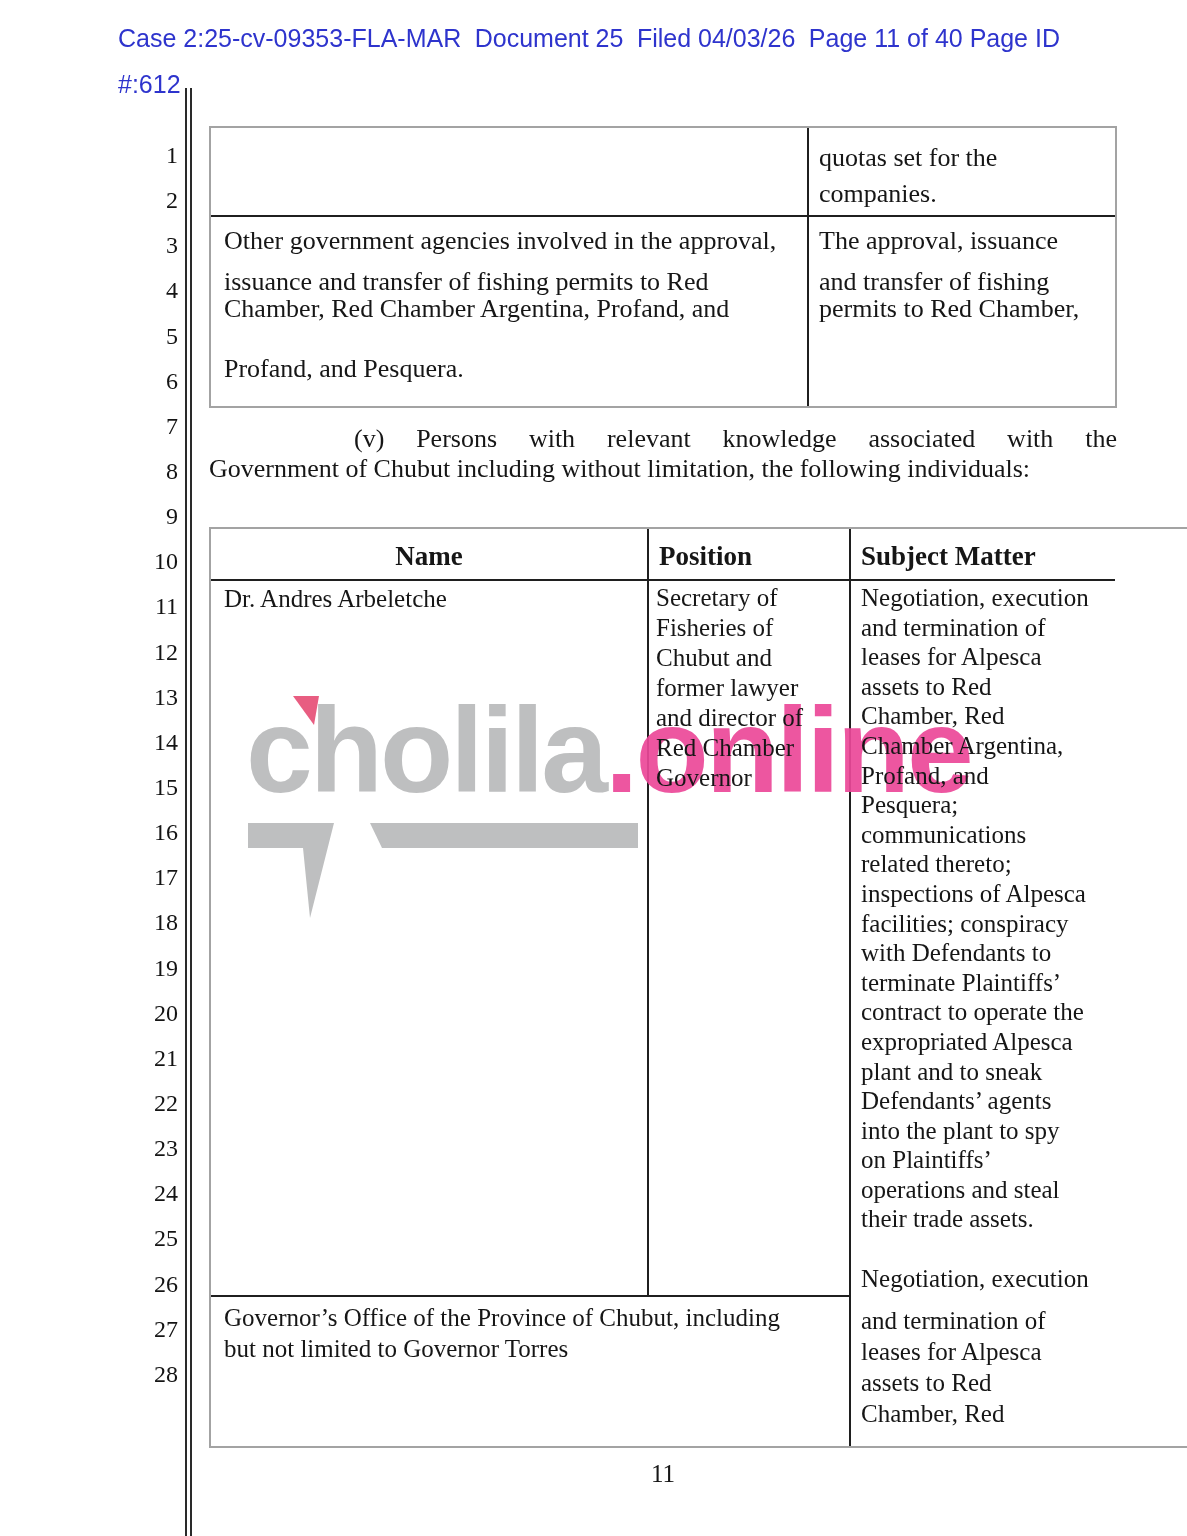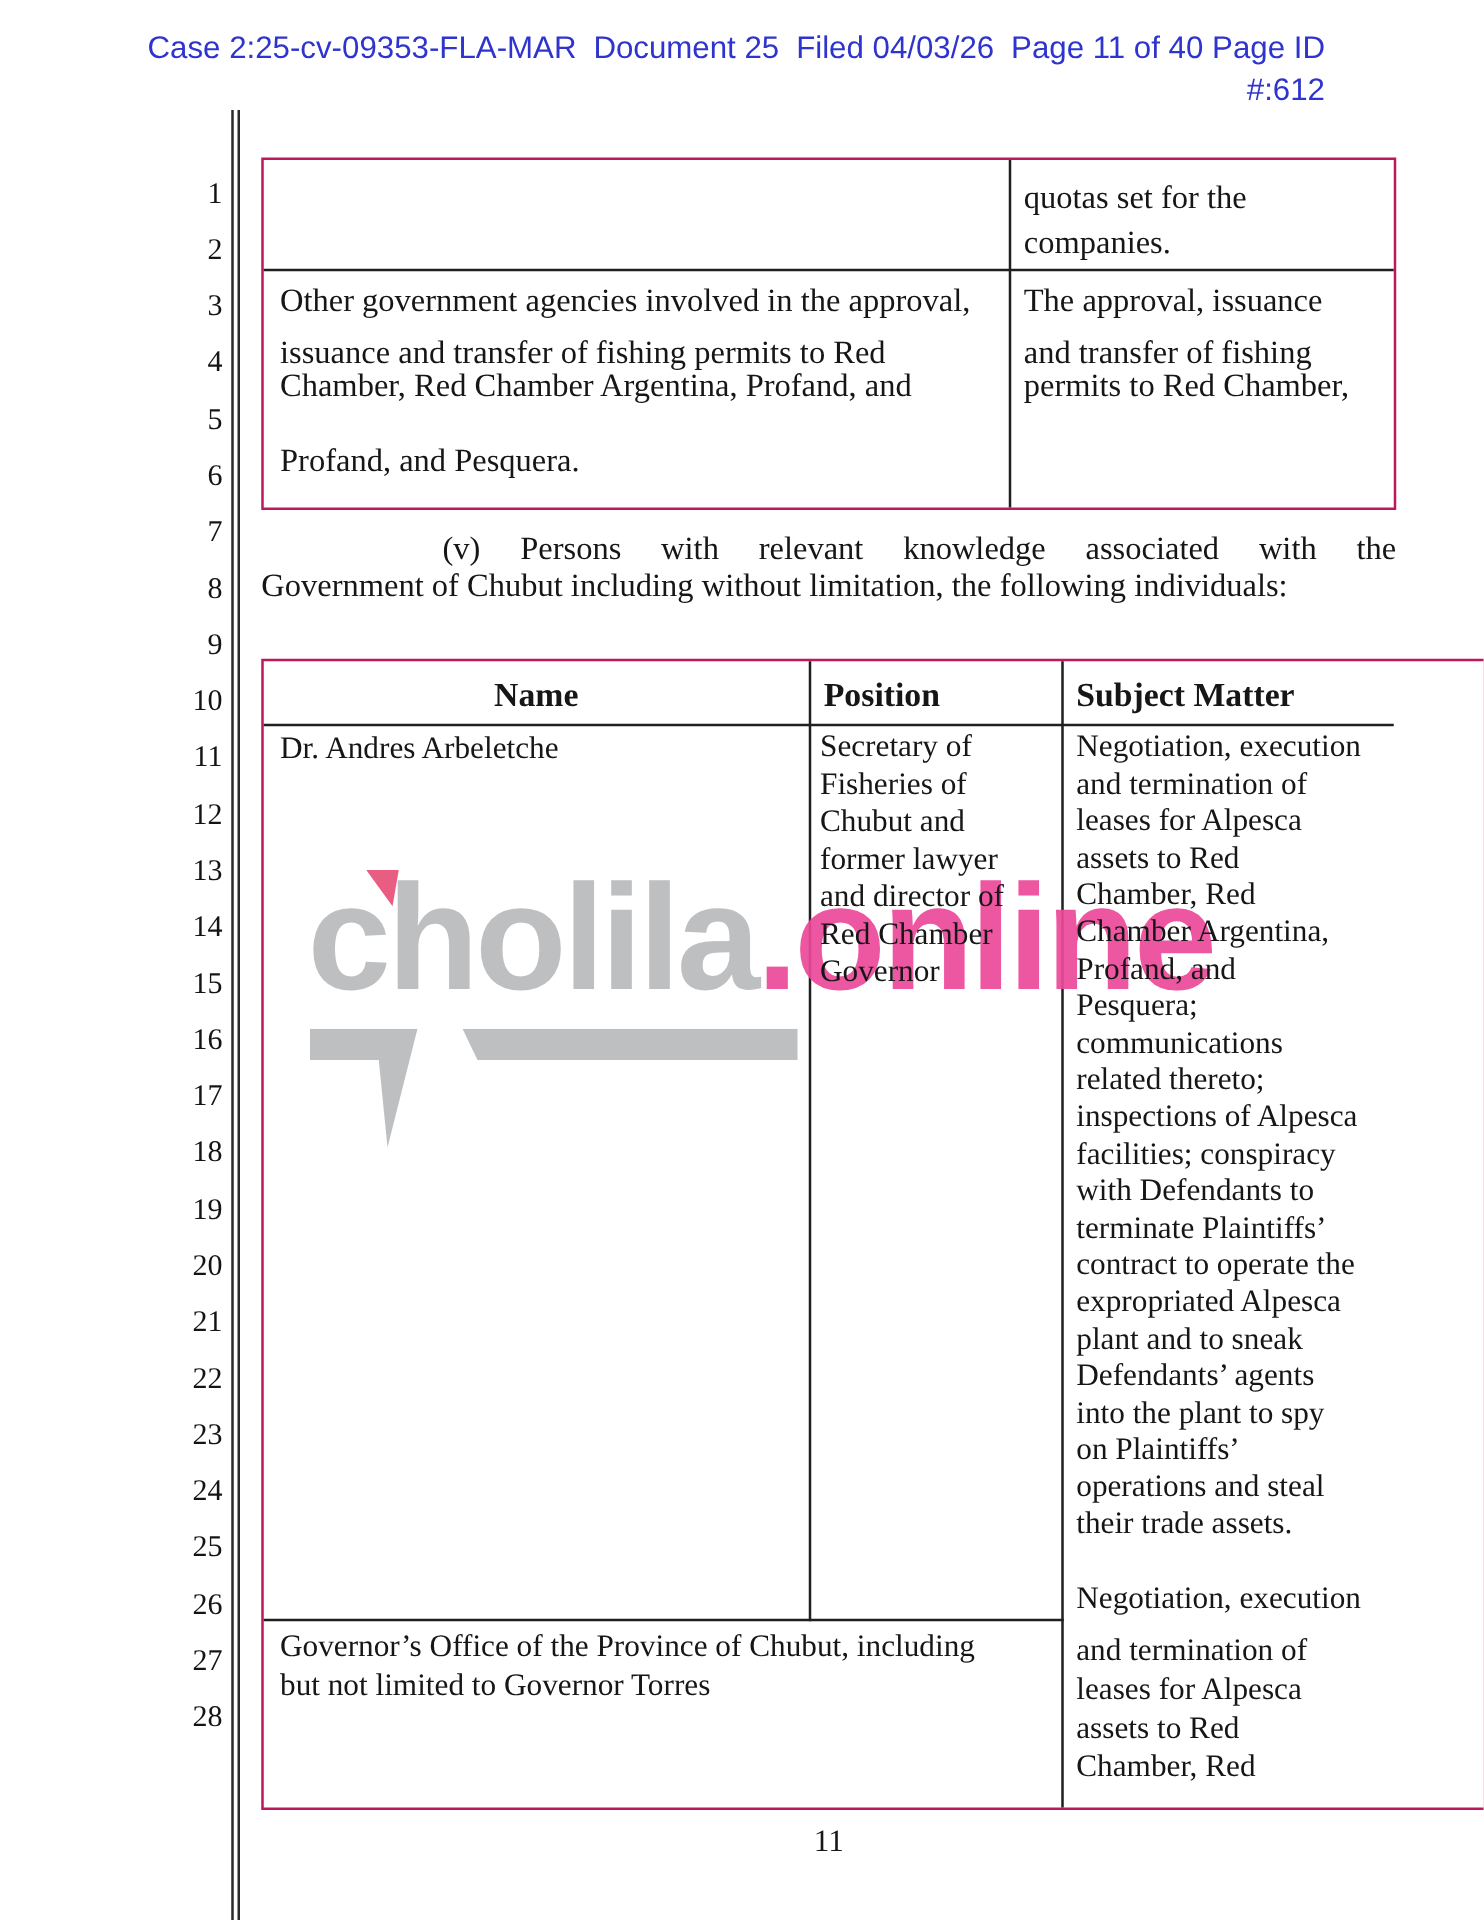--- a/index.html
+++ b/index.html
@@ -9,31 +9,31 @@
     font-family:"Liberation Serif","DejaVu Serif",serif; color:#161616;
     overflow:hidden;
   }
   
   .case-header {
     position:absolute; left:118px; top:24px; width:942px;
     font-family:"Liberation Sans","DejaVu Sans",sans-serif;
     font-size:25px; color:#2e34cd;
   }
   .case-header .l1 { display:flex; justify-content:space-between; }
-  .case-header .l2 { text-align:right; margin-top:5px; }
+  .case-header .l2 { text-align:left; margin-top:17px; }
   
   .vrule { position:absolute; top:88px; height:1448px; width:2px; background:#2a2a2a; }
   
   .linenums {
     position:absolute; left:140px; top:133px; width:38px; text-align:right;
     font-size:24px; color:#141414;
   }
   .linenums > div { height:45.15px; line-height:45.15px; }
   
-  .tbl { position:absolute; border:2px solid #be185d; background:transparent; }
+  .tbl { position:absolute; border:2px solid #a3a3a3; background:transparent; }
   .tbl .vline, .tbl .hline { position:absolute; background:#1f1f1f; z-index:2; }
   .abs { position:absolute; z-index:12; white-space:nowrap; }
   .top-tbl { left:209px; top:126px; width:908px; height:282px; font-size:26px; }
   .main-tbl { left:209px; top:527px; width:980px; height:921px; font-size:25px; }
   .main-tbl .hdr { position:absolute; top:12px; font-weight:bold; font-size:27px; z-index:12; }
   .lines > div { white-space:nowrap; }
   .pos-lines { left:445px; top:54px; line-height:30px; }
   .subj-lines { left:650px; top:54px; line-height:29.6px; }
   .r2-name-lines { left:13px; top:773px; line-height:31px; }
   .r2-subj-lines { left:650px; top:776px; line-height:31px; }

